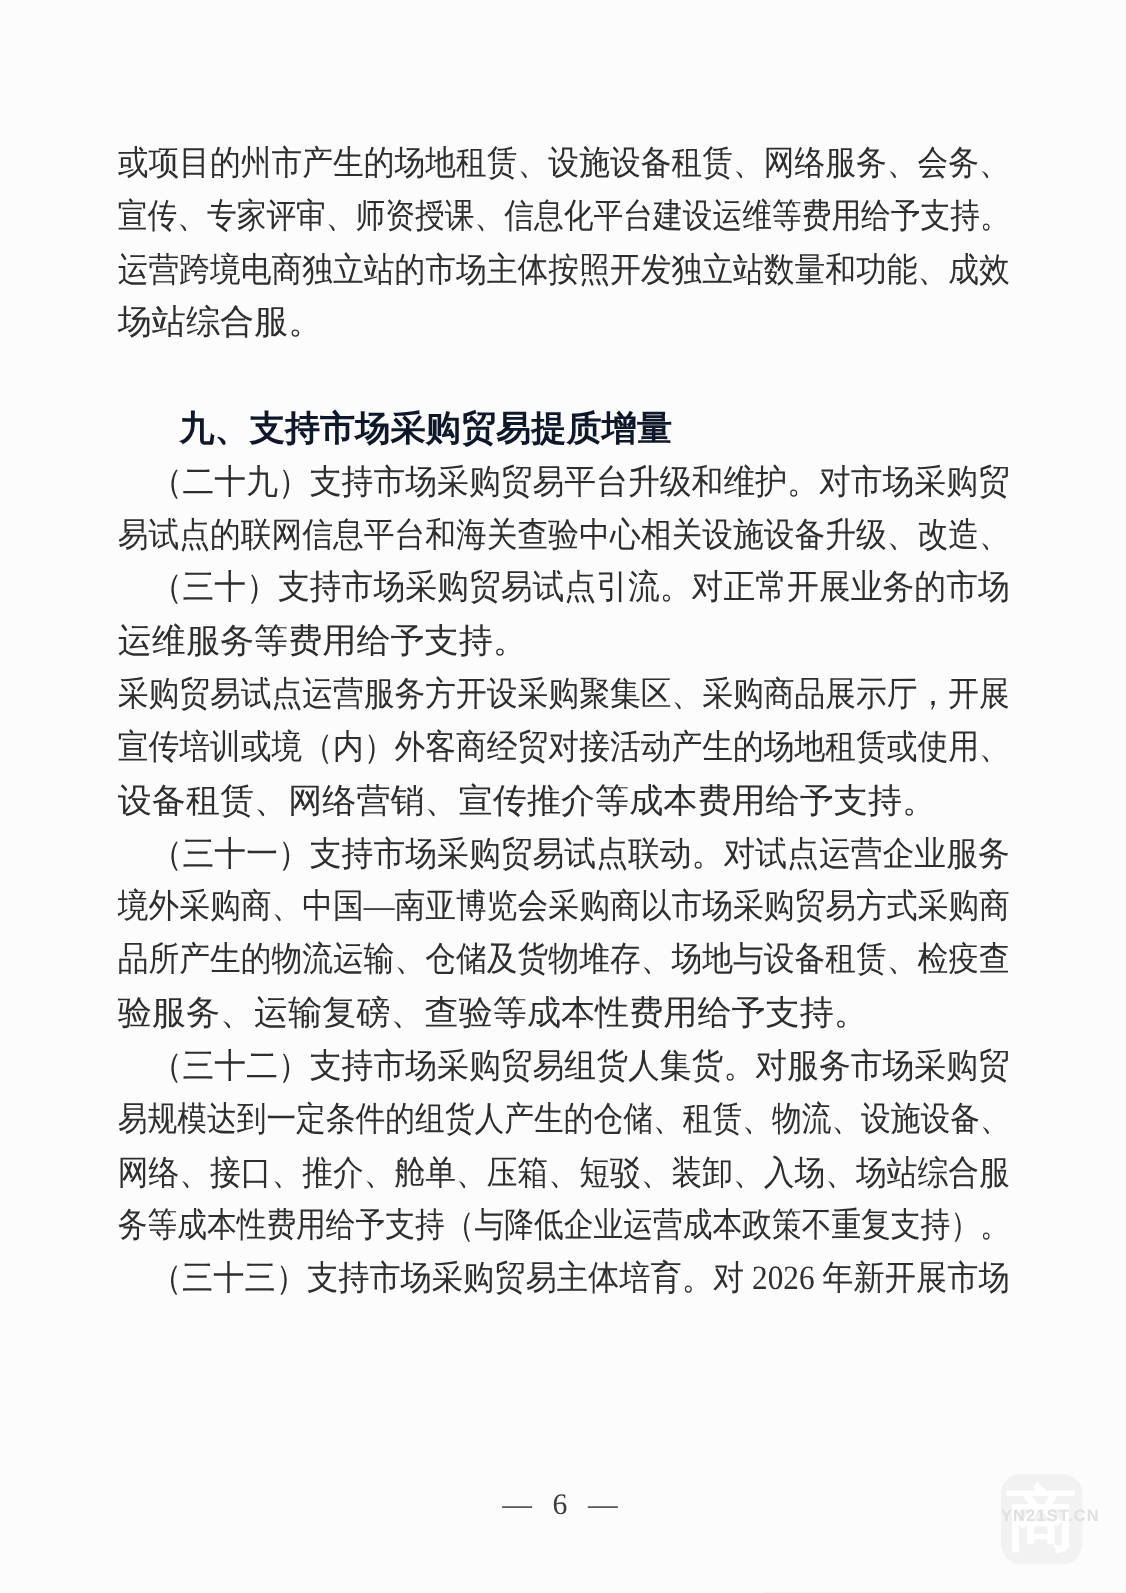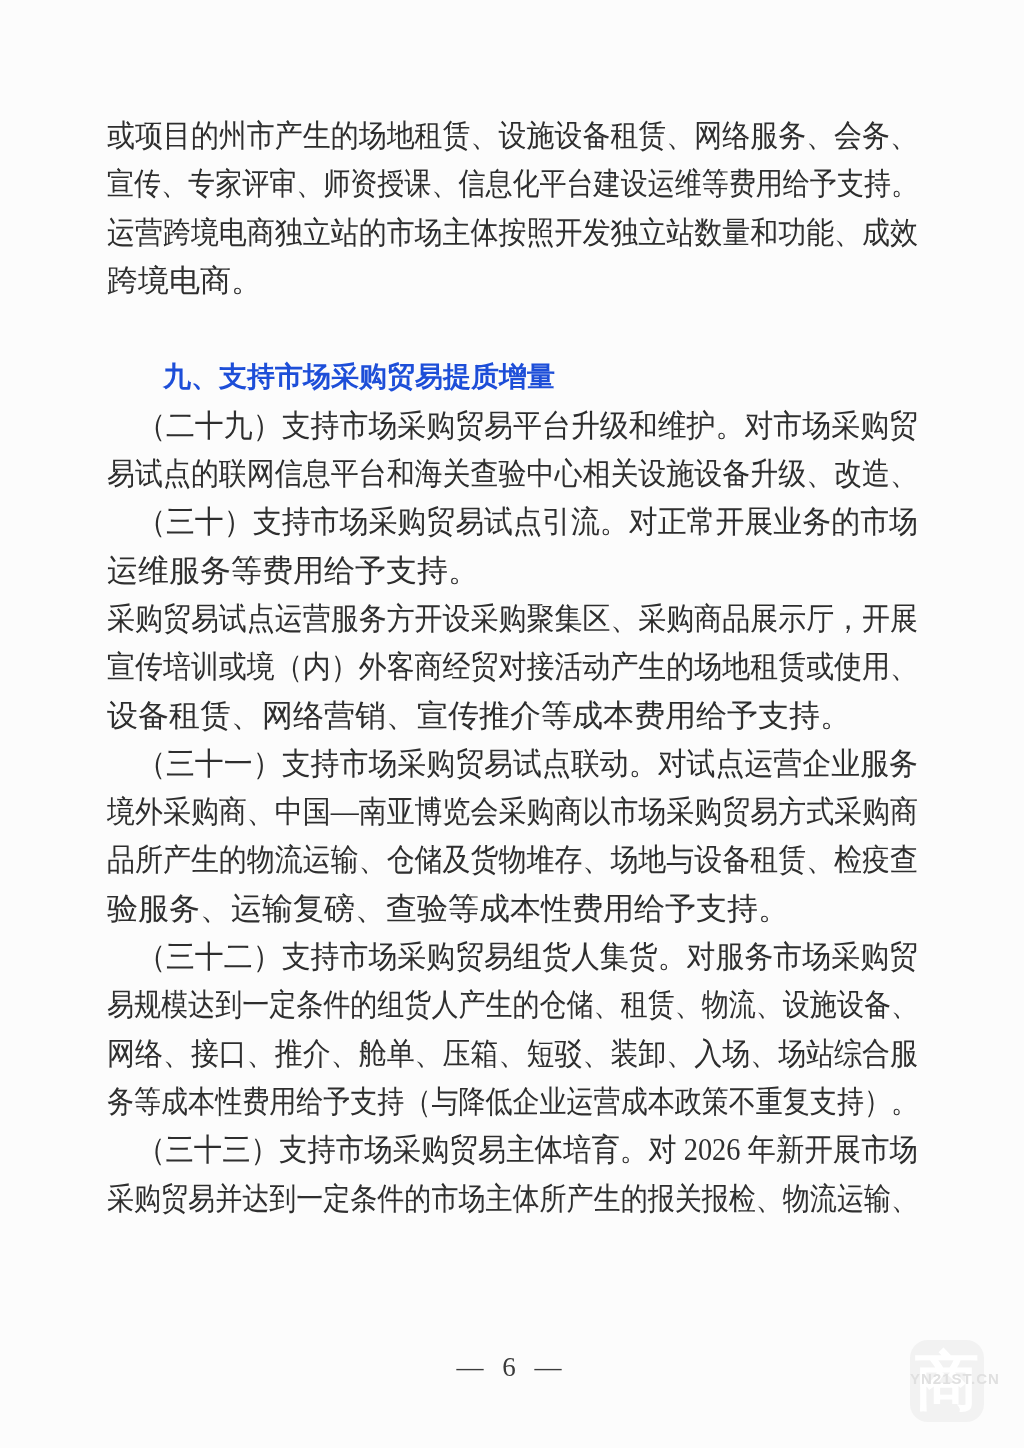--- a/index.html
+++ b/index.html
@@ -12,21 +12,21 @@
     width: 1024px;
     height: 1448px;
     background: #fcfcfc;
     overflow: hidden;
     font-family: "Liberation Serif", "DejaVu Serif", serif;
     color: #2e2e2e;
   }
   .content {
     position: absolute;
     left: 107px;
-    top: 112px;
+    top: 124px;
     width: 811px;
   }
   .line {
     height: 48.3px;
     line-height: 48.3px;
     font-size: 31px;
     white-space: nowrap;
     overflow: visible;
   }
   .line > span {
@@ -37,22 +37,22 @@
   .line.first-indent {
     padding-left: 30px;
   }
   .heading {
     height: 48.3px;
     line-height: 48.3px;
     margin-top: 48.3px;
     padding-left: 56px;
     font-family: "Liberation Sans", "DejaVu Sans", sans-serif;
     font-weight: 700;
-    font-size: 28px;
-    color: #1d4ed8;
+    font-size: 32px;
+    color: #0f172a;
     white-space: nowrap;
   }
   .footer {
     position: absolute;
     left: 0;
     top: 1352px;
     width: 100%;
     text-align: center;
     font-size: 27px;
     letter-spacing: 6px;
@@ -97,39 +97,38 @@
 </style>
 </head>
 <body>
 
 <div class="page">
 
   <div class="content">
       <div class="line fit"><span style="transform: scaleX(0.902113);">或项目的州市产生的场地租赁、设施设备租赁、网络服务、会务、</span></div>
       <div class="line fit"><span style="transform: scaleX(0.872043);">宣传、专家评审、师资授课、信息化平台建设运维等费用给予支持。</span></div>
       <div class="line fit"><span style="transform: scaleX(0.902113);">运营跨境电商独立站的市场主体按照开发独立站数量和功能、成效</span></div>
-      <div class="line clamp"><span>跨境电商。</span></div>
+      <div class="line clamp"><span>场站综合服。</span></div>
       <div class="heading">九、支持市场采购贸易提质增量</div>
       <div class="line first-indent fit"><span style="transform: scaleX(0.933094);">（二十九）支持市场采购贸易平台升级和维护。对市场采购贸</span></div>
       <div class="line fit"><span style="transform: scaleX(0.902113);">易试点的联网信息平台和海关查验中心相关设施设备升级、改造、</span></div>
       <div class="line first-indent fit"><span style="transform: scaleX(0.933094);">（三十）支持市场采购贸易试点引流。对正常开展业务的市场</span></div>
       <div class="line clamp"><span>运维服务等费用给予支持。</span></div>
       <div class="line fit"><span style="transform: scaleX(0.902113);">采购贸易试点运营服务方开设采购聚集区、采购商品展示厅，开展</span></div>
       <div class="line fit"><span style="transform: scaleX(0.902113);">宣传培训或境（内）外客商经贸对接活动产生的场地租赁或使用、</span></div>
       <div class="line clamp"><span>设备租赁、网络营销、宣传推介等成本费用给予支持。</span></div>
       <div class="line first-indent fit"><span style="transform: scaleX(0.933094);">（三十一）支持市场采购贸易试点联动。对试点运营企业服务</span></div>
       <div class="line fit"><span style="transform: scaleX(0.902113);">境外采购商、中国—南亚博览会采购商以市场采购贸易方式采购商</span></div>
       <div class="line fit"><span style="transform: scaleX(0.902113);">品所产生的物流运输、仓储及货物堆存、场地与设备租赁、检疫查</span></div>
       <div class="line clamp"><span>验服务、运输复磅、查验等成本性费用给予支持。</span></div>
       <div class="line first-indent fit"><span style="transform: scaleX(0.933094);">（三十二）支持市场采购贸易组货人集货。对服务市场采购贸</span></div>
       <div class="line fit"><span style="transform: scaleX(0.872043);">易规模达到一定条件的组货人产生的仓储、租赁、物流、设施设备、</span></div>
       <div class="line fit"><span style="transform: scaleX(0.902113);">网络、接口、推介、舱单、压箱、短驳、装卸、入场、场站综合服</span></div>
       <div class="line clamp"><span style="transform: scaleX(0.872043);">务等成本性费用给予支持（与降低企业运营成本政策不重复支持）。</span></div>
       <div class="line first-indent fit"><span style="transform: scaleX(0.916129);">（三十三）支持市场采购贸易主体培育。对 2026 年新开展市场</span></div>
-      <div class="line clamp"><span style="transform: scaleX(0.872043);">采购贸易并达到一定条件的市场主体所产生的报关报检、物流运输、</span></div>
     </div>
 
   <div class="footer">— 6 —</div>
 
   <div class="watermark">
     <span class="wm-glyph">商</span>
     <span class="wm-text">YN21ST.CN</span>
   </div>
 
 </div>

